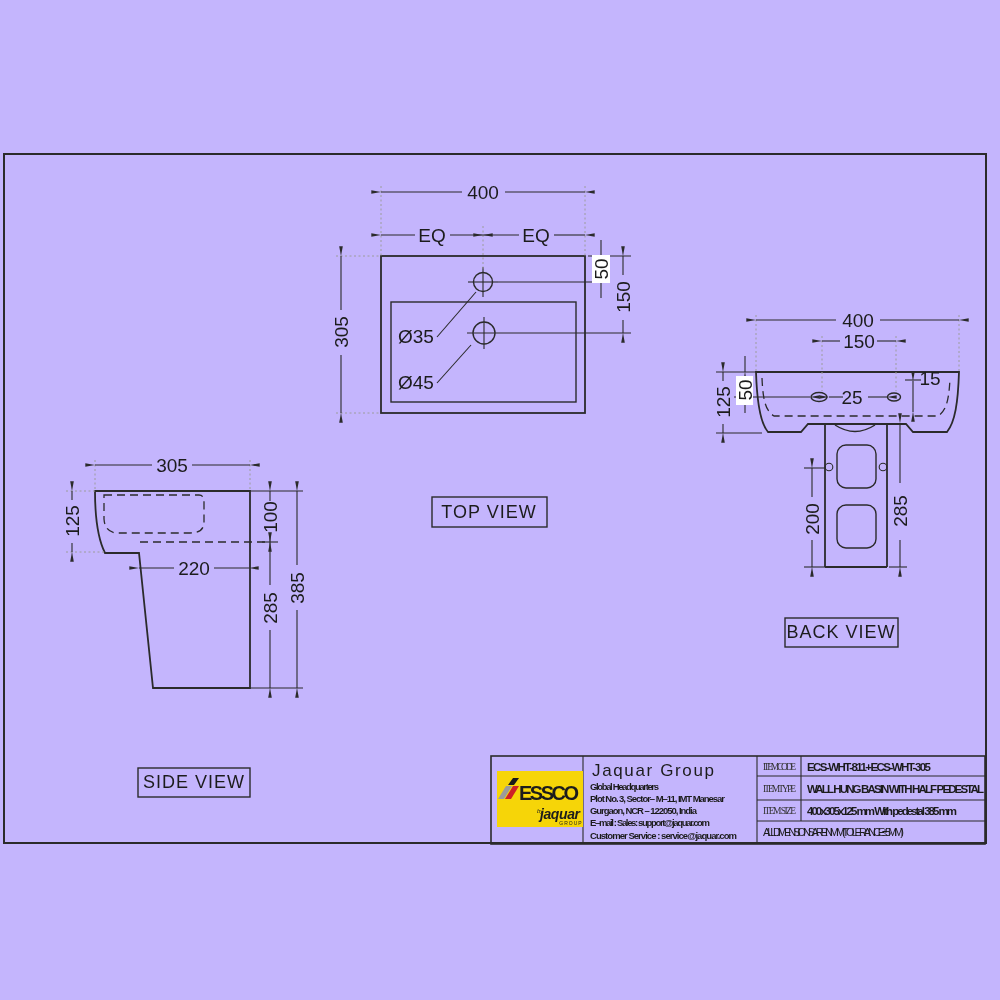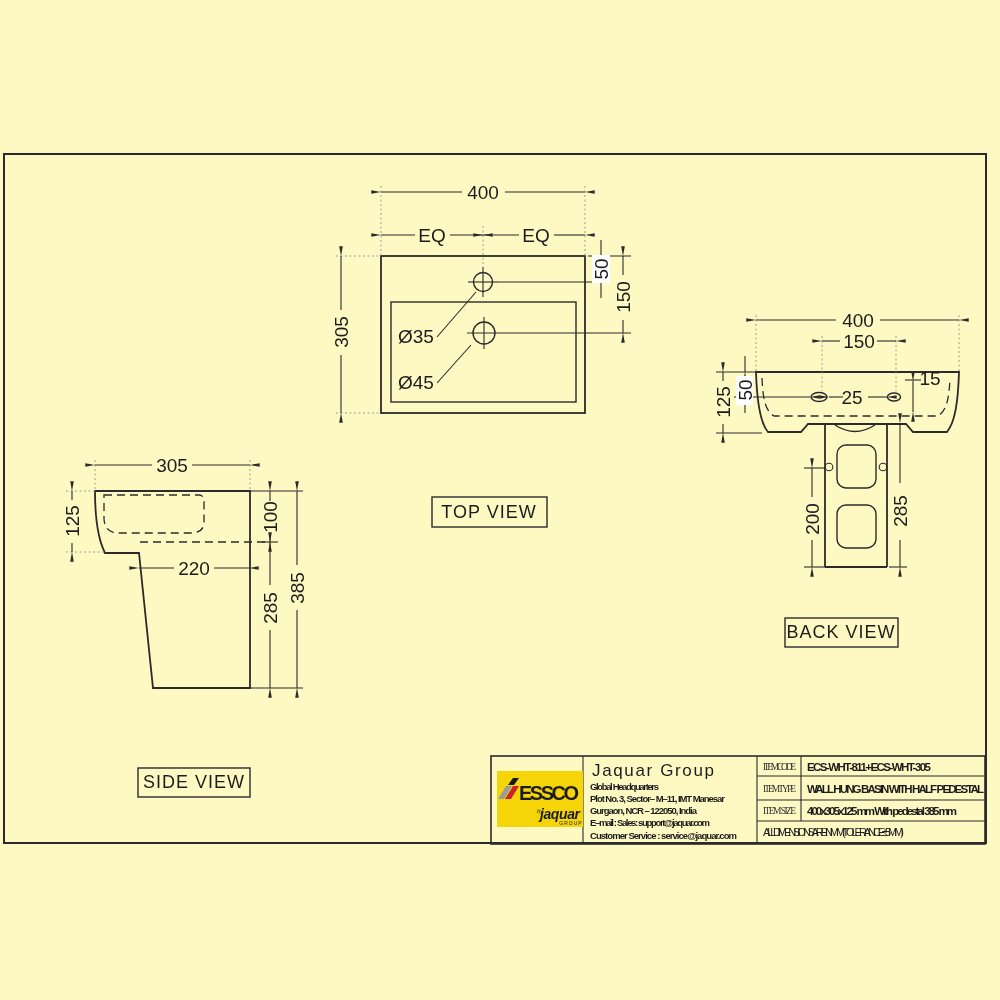--- a/index.html
+++ b/index.html
@@ -1,16 +1,16 @@
 <!DOCTYPE html>
 <html><head>
 <meta charset="utf-8">
 <style>
   html,body{margin:0;padding:0;background:#fff;}
-  .canvas{position:relative;width:1000px;height:1000px;background:#fef9c3;overflow:hidden;
+  .canvas{position:relative;width:1000px;height:1000px;background:#c4b5fd;overflow:hidden;
           font-family:"Liberation Sans",sans-serif;}
   svg{position:absolute;left:0;top:0;}
   .ol{fill:none;stroke:#2b2b2b;stroke-width:1.8;}
   .md{fill:none;stroke:#2b2b2b;stroke-width:1.4;}
   .dl{fill:none;stroke:#2b2b2b;stroke-width:1.1;}
   .ext{fill:none;stroke:#9c9c9c;stroke-width:1;stroke-dasharray:2 2.5;}
   .hid{fill:none;stroke:#2b2b2b;stroke-width:1.3;stroke-dasharray:8 5;}
   text.d{font-family:"Liberation Sans",sans-serif;font-size:19px;fill:#1c1c1c;}
   text.s{font-family:"Liberation Sans",sans-serif;fill:#1c1c1c;}
   text.vl{font-family:"Liberation Sans",sans-serif;font-size:18px;fill:#1c1c1c;letter-spacing:1px;}

